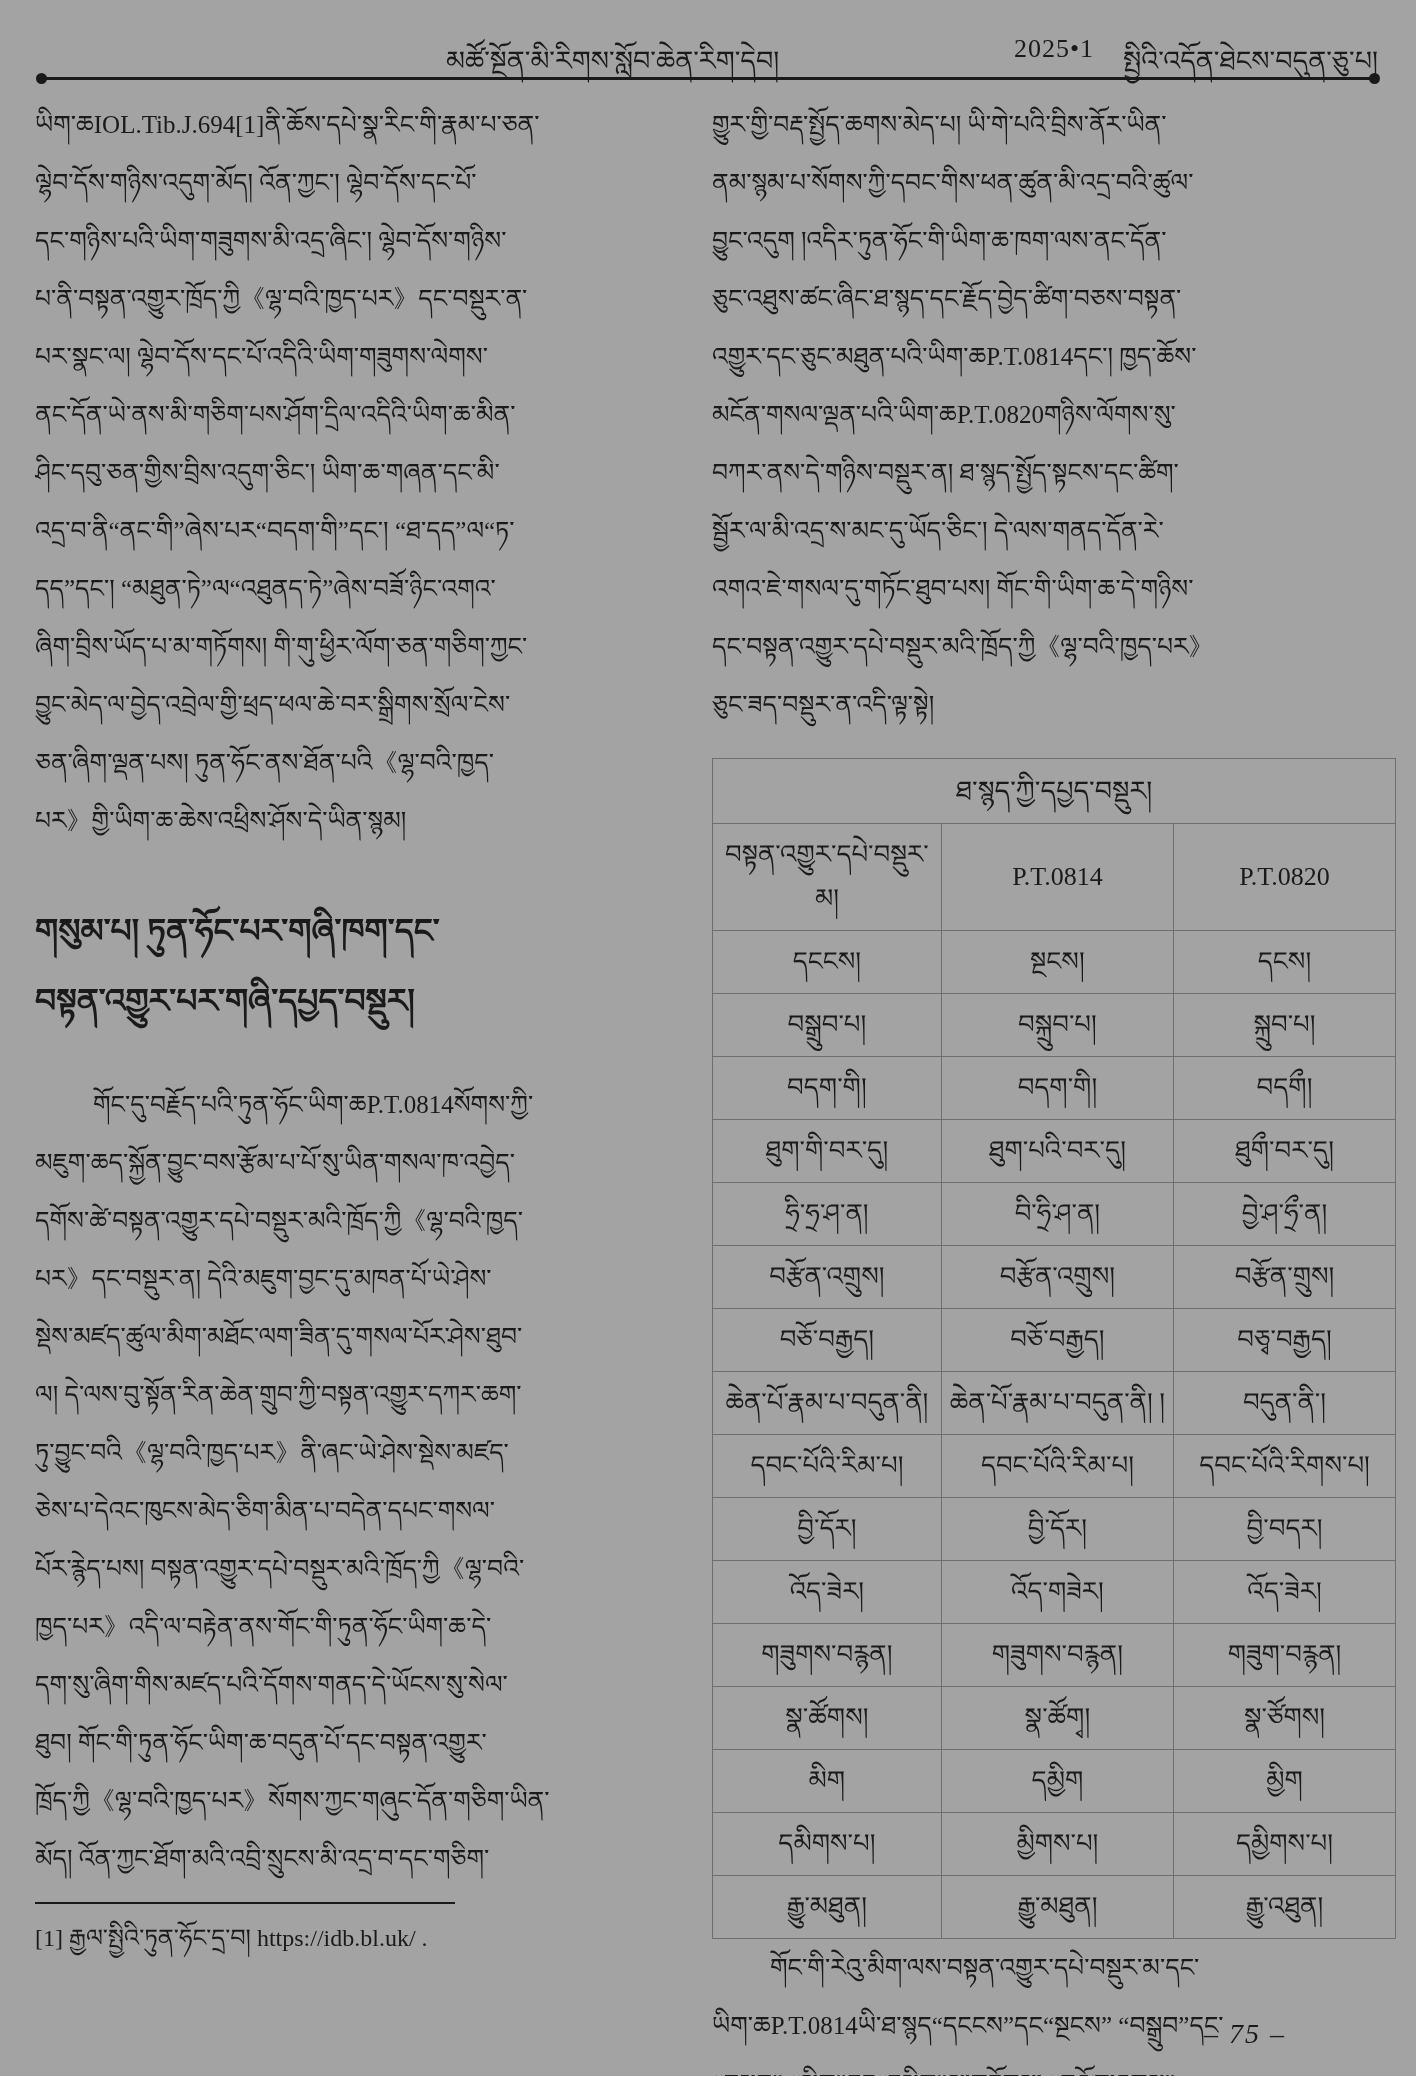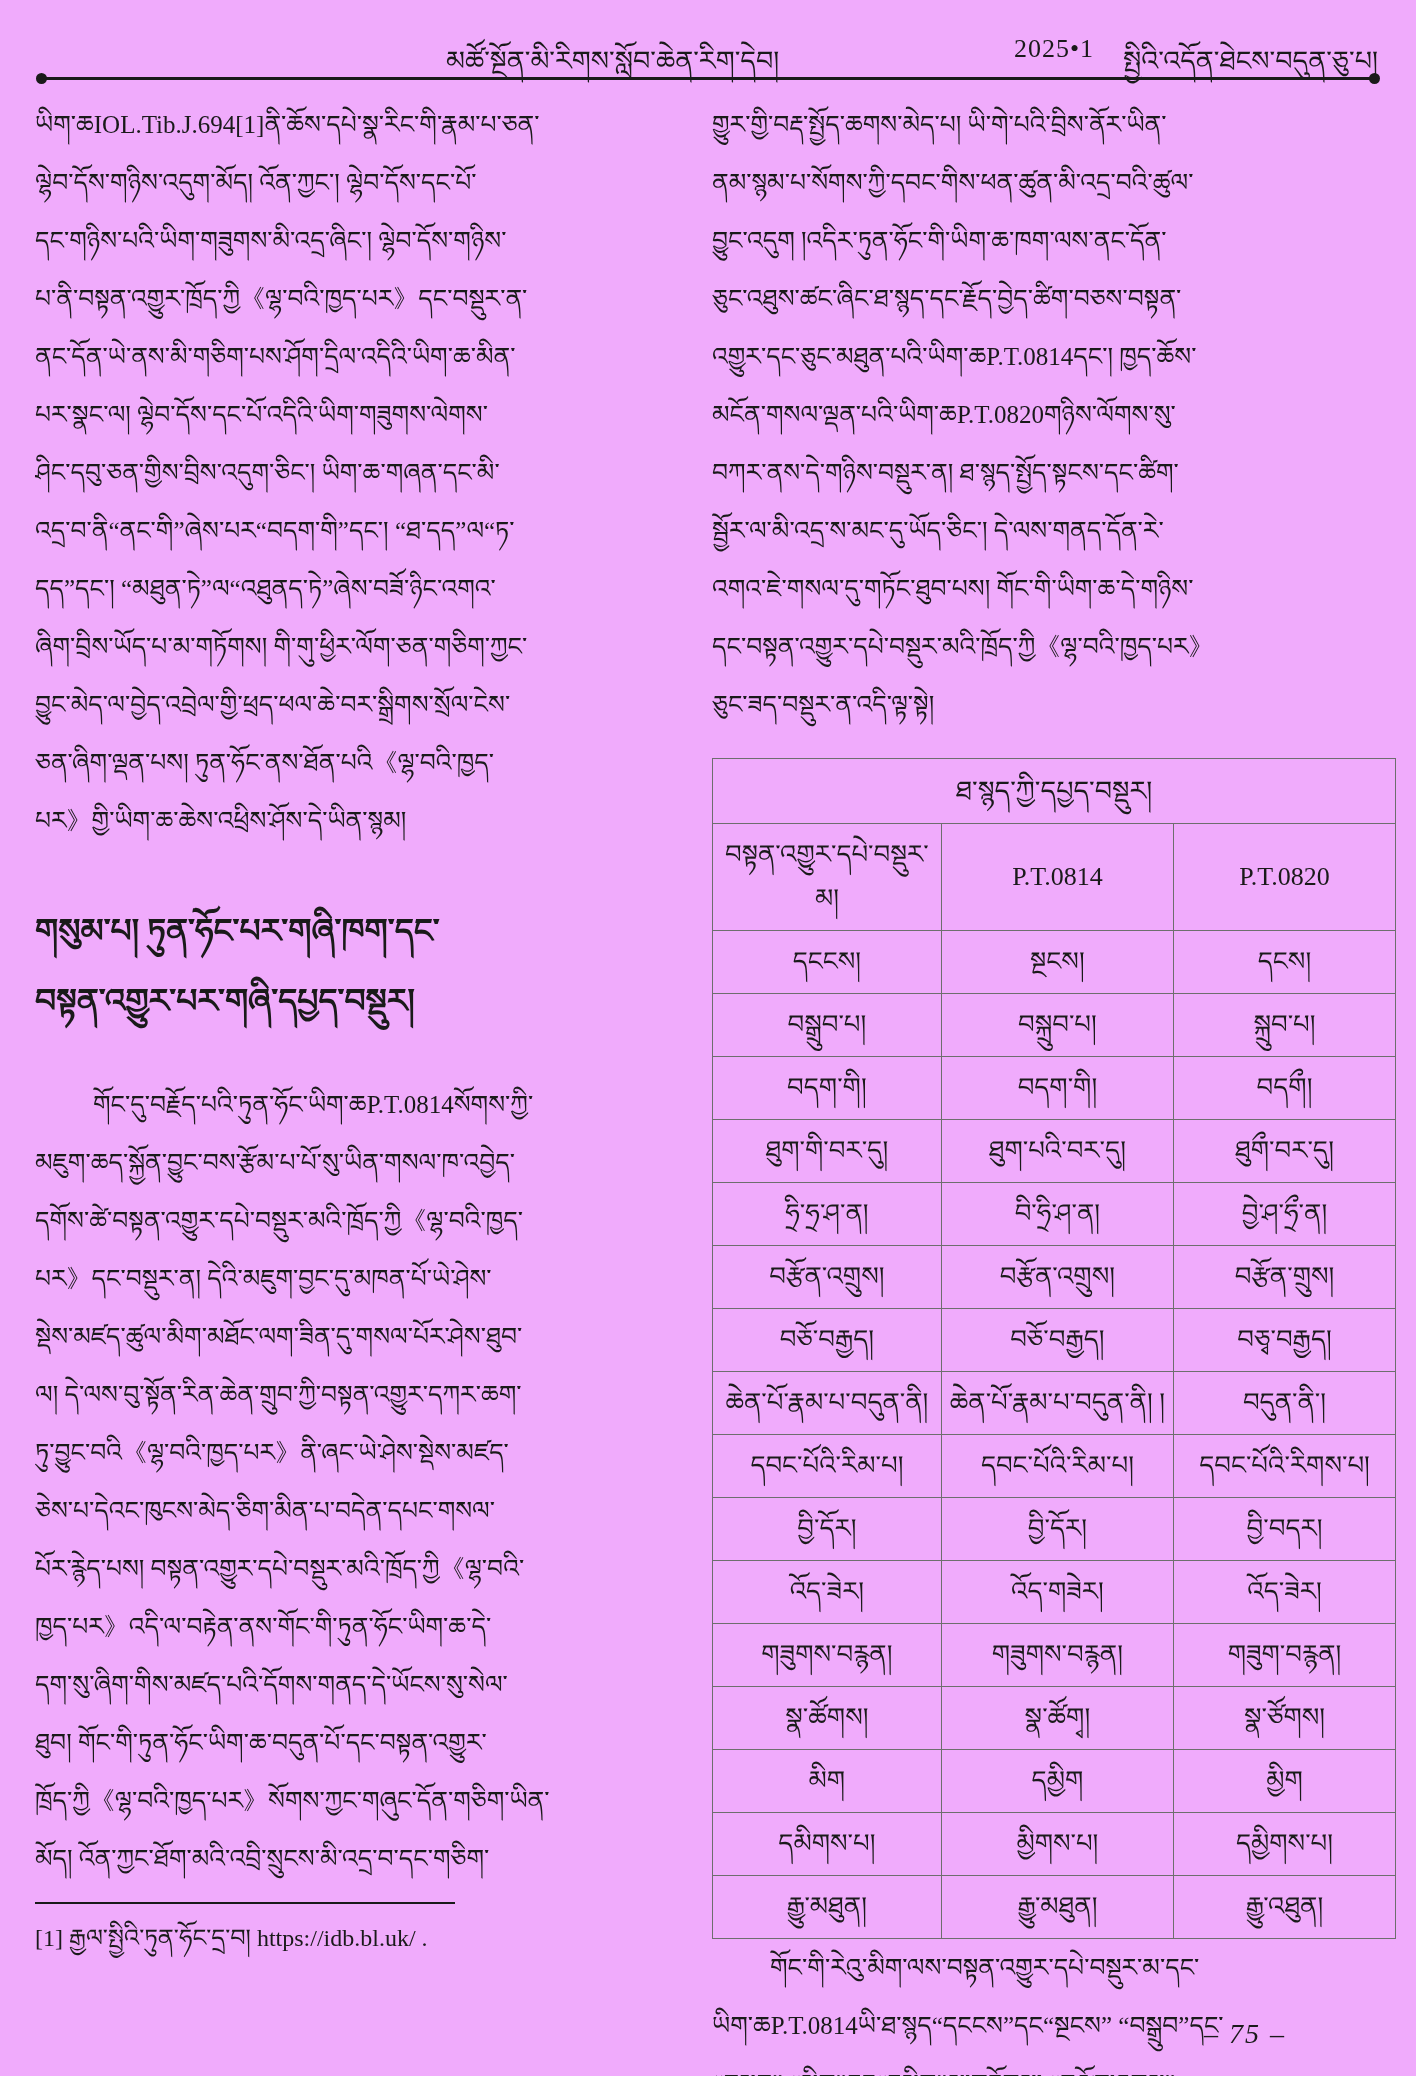--- a/index.html
+++ b/index.html
@@ -1,19 +1,19 @@
 <!DOCTYPE html>
 <html><head>
 <meta charset="utf-8">
 <style>
   html,body{margin:0;padding:0;background:#e8e8e8;}
   .page{
     position:relative;
     width:1416px;height:2076px;
-    background:#f0abfc;
+    background:#a3a3a3;
     font-family:"Liberation Serif","DejaVu Sans",serif;
     color:#1a1a1a;
     overflow:hidden;
   }
   
   .running-head{position:absolute;top:26px;left:38px;right:38px;height:44px;}
   .rh-journal{position:absolute;left:408px;top:4px;font-size:27px;white-space:nowrap;}
   .rh-issue{position:absolute;left:976px;top:8px;font-size:26px;letter-spacing:1px;}
   .rh-info{position:absolute;right:0px;top:4px;font-size:27px;white-space:nowrap;}
   .head-rule{position:absolute;top:77px;left:38px;right:38px;height:3px;background:#1a1a1a;}
@@ -74,22 +74,22 @@
     <span class="dot left"></span>
     <span class="dot right"></span>
   </div>
 
   <div class="col col-left">
     <div class="para">
         <div class="tib-line">ཡིག་ཆIOL.Tib.J.694[1]ནི་ཆོས་དཔེ་སྣ་རིང་གི་རྣམ་པ་ཅན་</div>
         <div class="tib-line">ལྷེབ་དོས་གཉིས་འདུག་མོད། འོན་ཀྱང་། ལྷེབ་དོས་དང་པོ་</div>
         <div class="tib-line">དང་གཉིས་པའི་ཡིག་གཟུགས་མི་འདྲ་ཞིང་། ལྷེབ་དོས་གཉིས་</div>
         <div class="tib-line">པ་ནི་བསྟན་འགྱུར་ཁྲོད་ཀྱི《ལྷ་བའི་ཁྱད་པར》དང་བསྡུར་ན་</div>
+        <div class="tib-line">པར་སྣང་ལ། ལྷེབ་དོས་དང་པོ་འདིའི་ཡིག་གཟུགས་ལེགས་</div>
         <div class="tib-line">ནང་དོན་ཡེ་ནས་མི་གཅིག་པས་ཤོག་དྲིལ་འདིའི་ཡིག་ཆ་མིན་</div>
-        <div class="tib-line">པར་སྣང་ལ། ལྷེབ་དོས་དང་པོ་འདིའི་ཡིག་གཟུགས་ལེགས་</div>
         <div class="tib-line">ཤིང་དབུ་ཅན་གྱིས་བྲིས་འདུག་ཅིང་། ཡིག་ཆ་གཞན་དང་མི་</div>
         <div class="tib-line">འདྲ་བ་ནི“ནང་གི”ཞེས་པར“བདག་གི”དང་། “ཐ་དད”ལ“ཏ་</div>
         <div class="tib-line">དད”དང་། “མཐུན་ཏེ”ལ“འཐུནད་ཏེ”ཞེས་བཟོ་ཉིང་འགའ་</div>
         <div class="tib-line">ཞིག་བྲིས་ཡོད་པ་མ་གཏོགས། གི་གུ་ཕྱིར་ལོག་ཅན་གཅིག་ཀྱང་</div>
         <div class="tib-line">བྱུང་མེད་ལ་བྱེད་འབྲེལ་གྱི་ཕྲད་ཕལ་ཆེ་བར་སྒྲིགས་སྲོལ་ངེས་</div>
         <div class="tib-line">ཅན་ཞིག་ལྡན་པས། ཏུན་ཧོང་ནས་ཐོན་པའི《ལྷ་བའི་ཁྱད་</div>
         <div class="tib-line">པར》གྱི་ཡིག་ཆ་ཆེས་འཕྲིས་ཤོས་དེ་ཡིན་སྙམ།</div>
       </div>
 
     <div class="section-heading">

